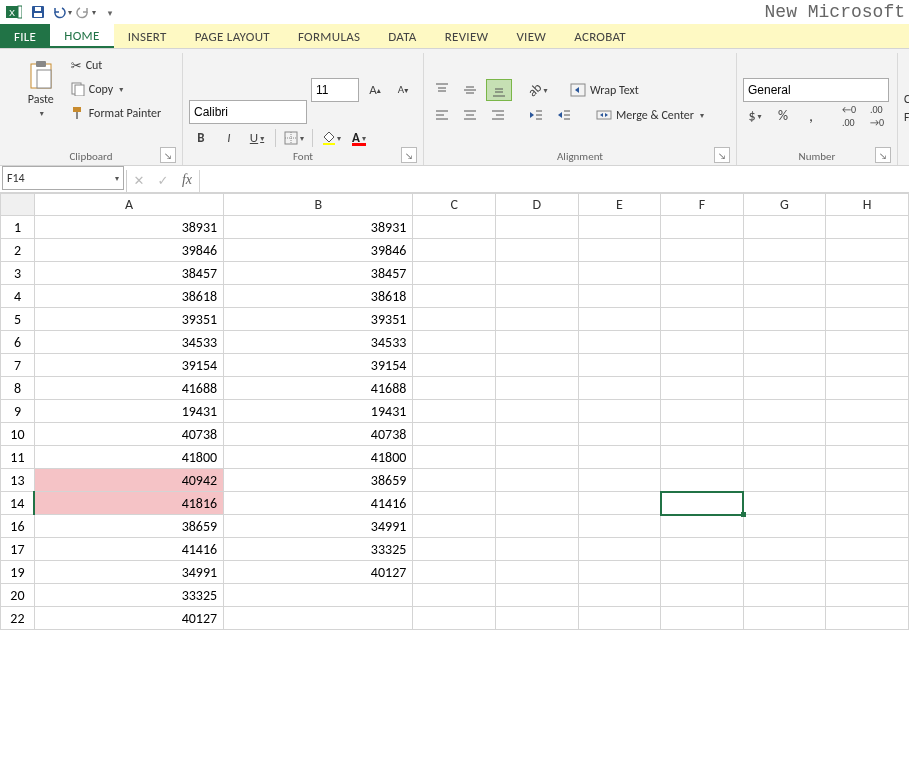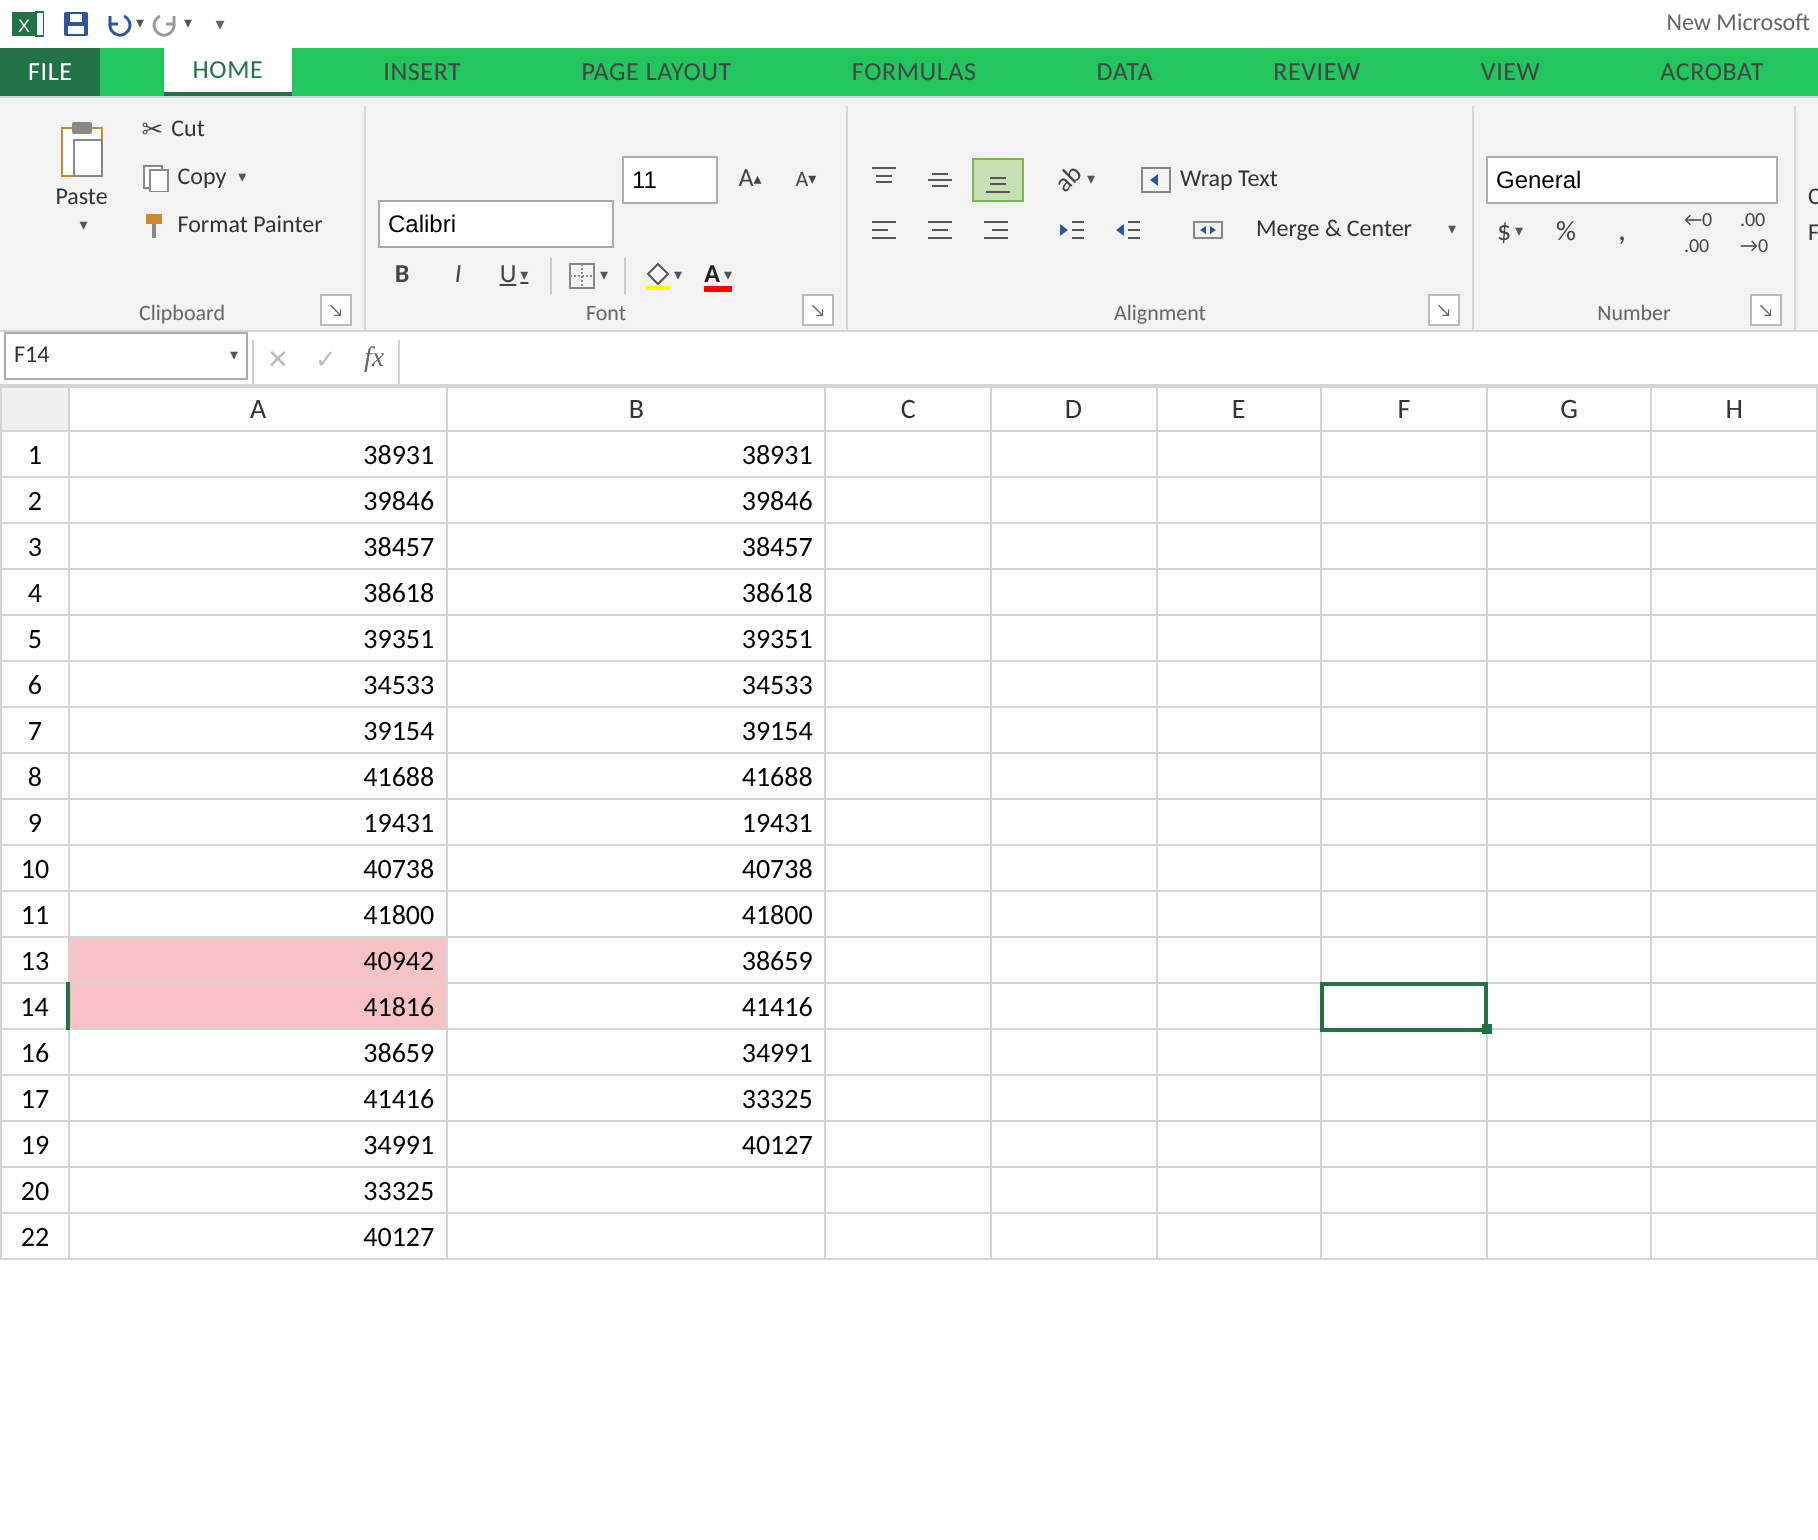--- a/index.html
+++ b/index.html
@@ -20,30 +20,30 @@
     align-items: center;
     padding: 0 4px;
     position: relative;
   }
   .qat { display: flex; align-items: center; gap: 4px; }
   .qat-btn { width: 20px; height: 20px; display:flex; align-items:center; justify-content:center; }
   .doc-title {
     position: absolute;
     right: 4px;
     color: #666;
-    font-size: 12px;
+    font-size: 18px;
+    font-family: Liberation Mono, monospace;
   }
   
   .tabs {
     display: flex;
     align-items: stretch;
     height: 24px;
-    background: #22c55e;
+    background: #fef9c3;
     border-bottom: 1px solid #d4d4d4;
-    gap: 32px;
   }
   .tab {
     padding: 0 14px;
     display: flex;
     align-items: center;
     font-size: 13px;
     color: #444;
     cursor: pointer;
     letter-spacing: 0.3px;
   }
@@ -380,21 +380,21 @@
           </div>
         <div class="rb-btn">
             <svg width="16" height="16">
               <path d="M2 8 L6 5 L6 11 Z" fill="#2b579a"></path>
               <line x1="8" y1="4" x2="14" y2="4" stroke="#555"></line>
               <line x1="8" y1="8" x2="14" y2="8" stroke="#555"></line>
               <line x1="8" y1="12" x2="14" y2="12" stroke="#555"></line>
             </svg>
           </div>
         <div style="width:10px"></div>
-        <div class="rb-btn" style="gap:16px;min-width:130px;justify-content:flex-start">
+        <div class="rb-btn" style="gap:4px;min-width:130px;justify-content:flex-start">
           <svg width="16" height="16">
               <rect x="1" y="4" width="14" height="8" fill="none" stroke="#888"></rect>
               <path d="M4 8 L7 6 L7 10 Z" fill="#2b579a"></path>
               <path d="M12 8 L9 6 L9 10 Z" fill="#2b579a"></path>
             </svg>
           <span class="rb-label">Merge &amp; Center</span>
           <span class="dd">▾</span>
         </div>
       </div>
     </div>

